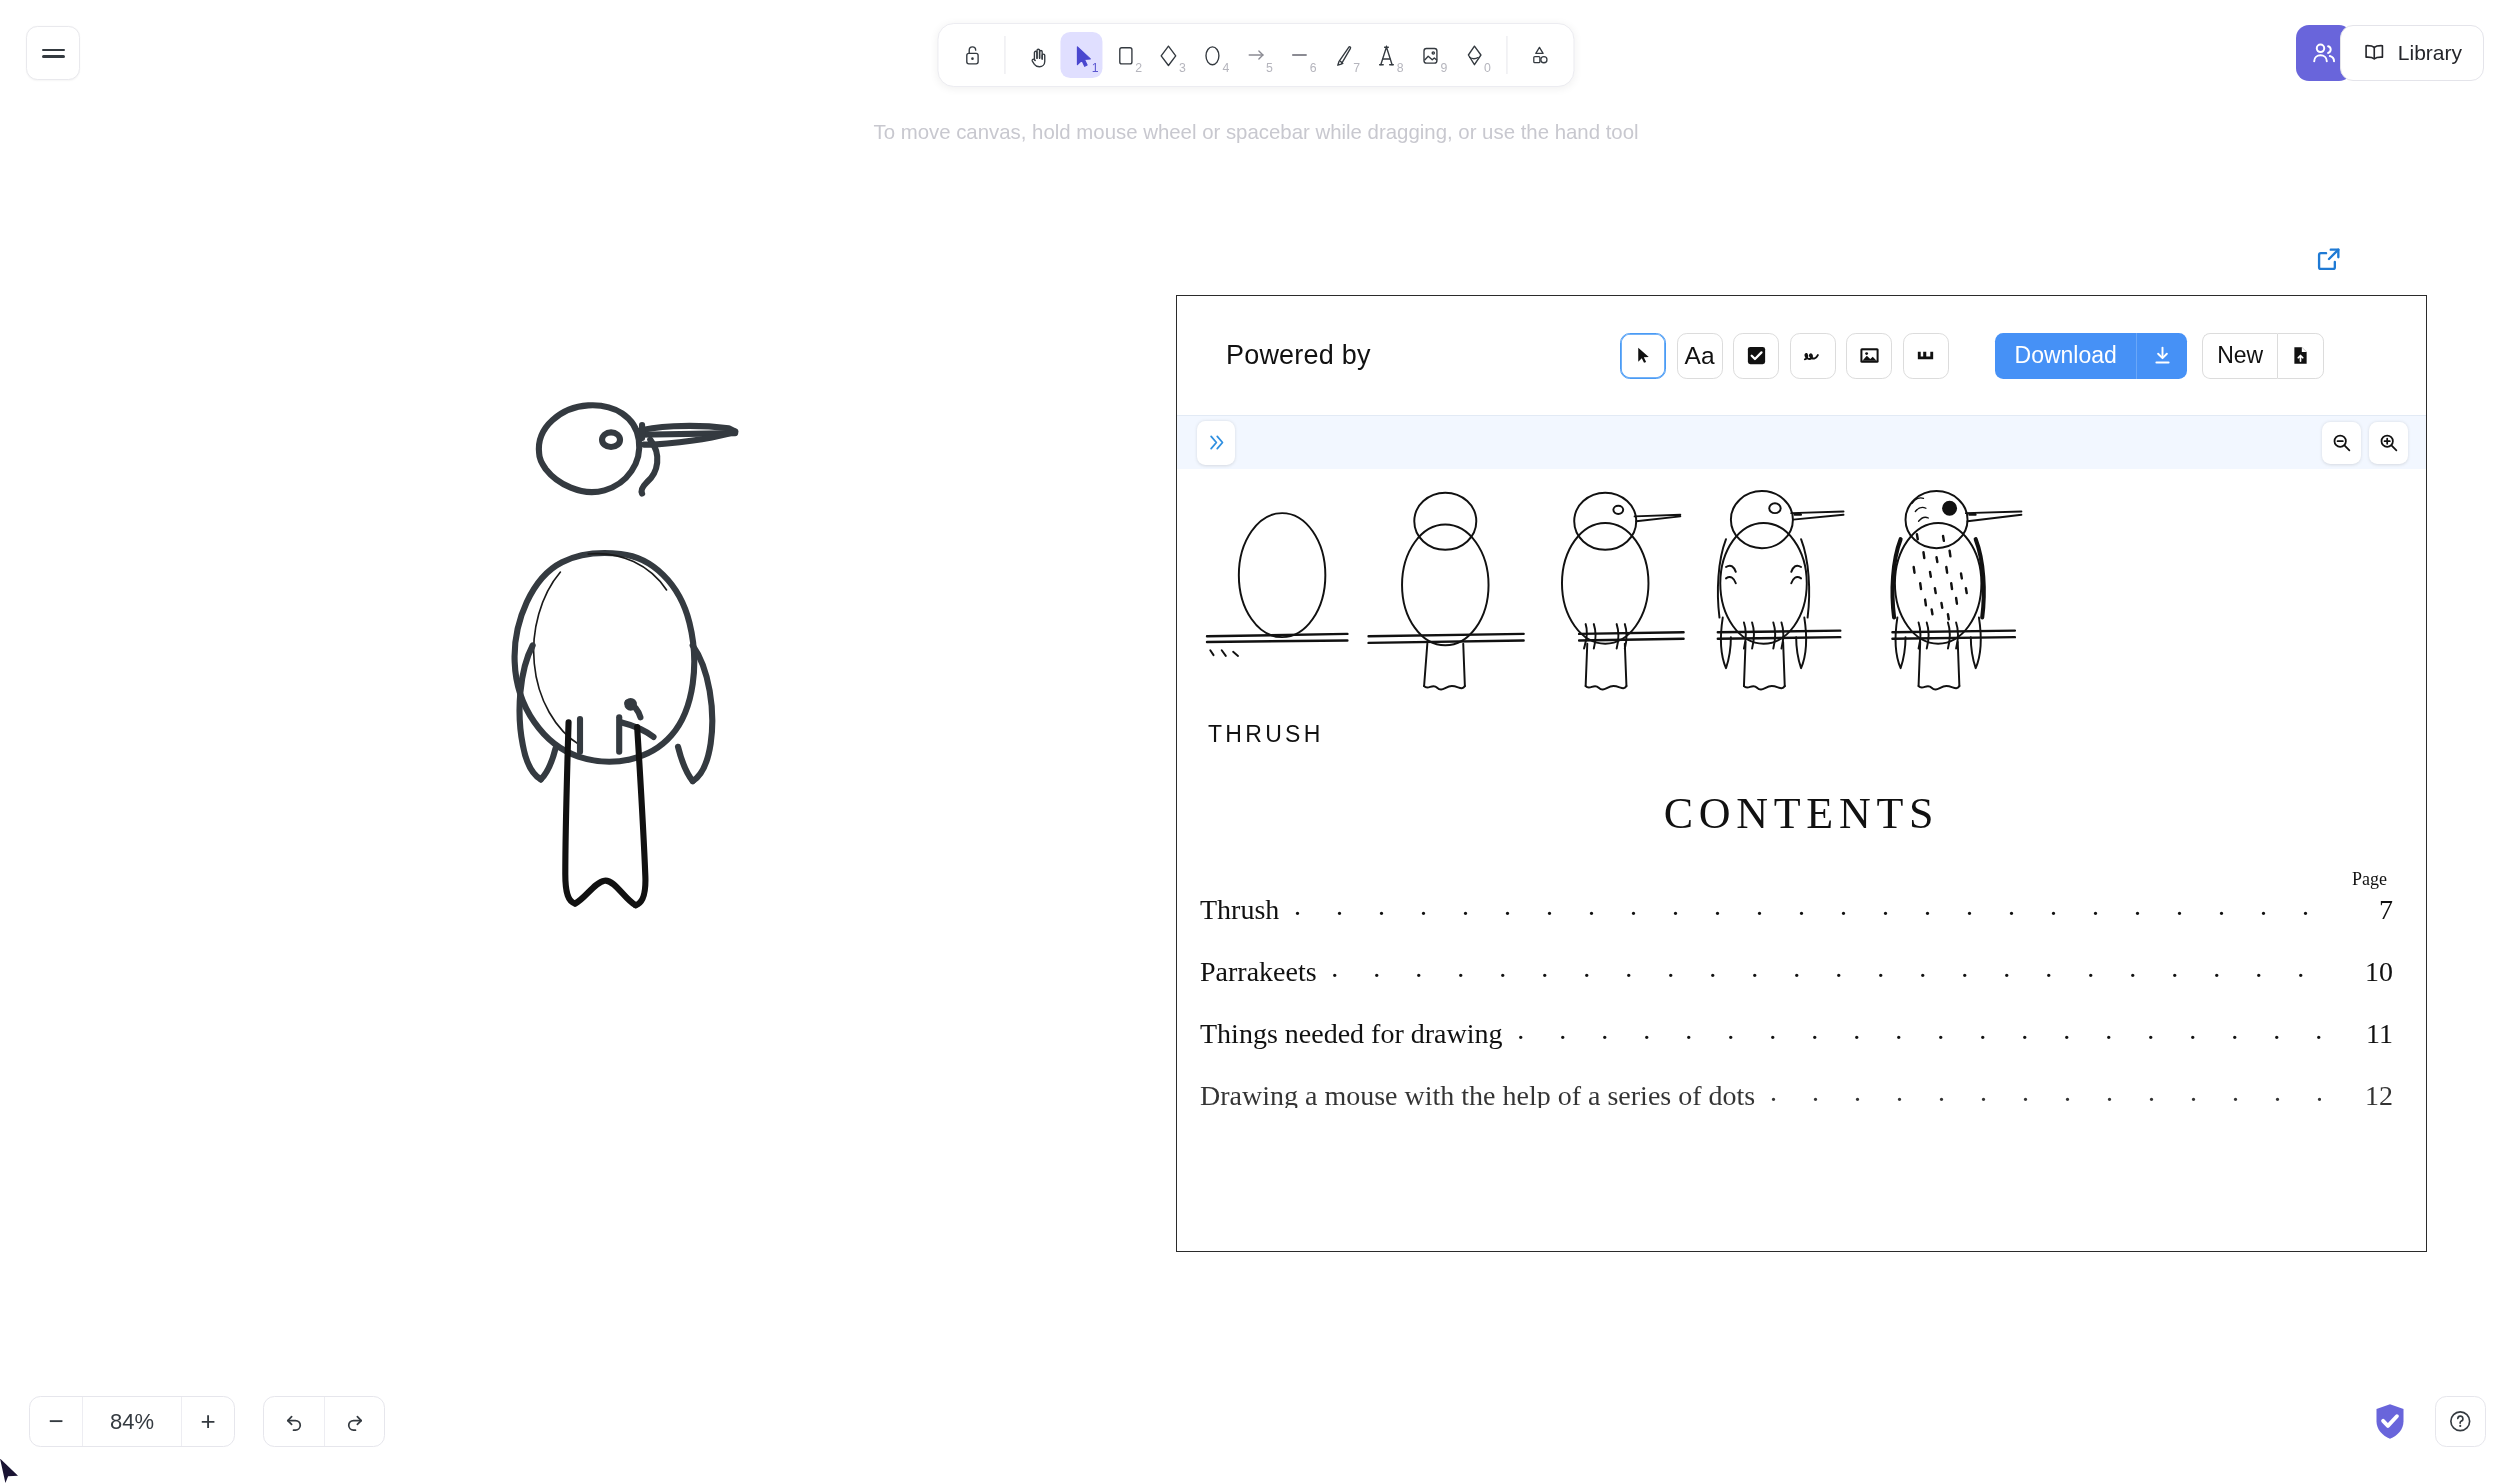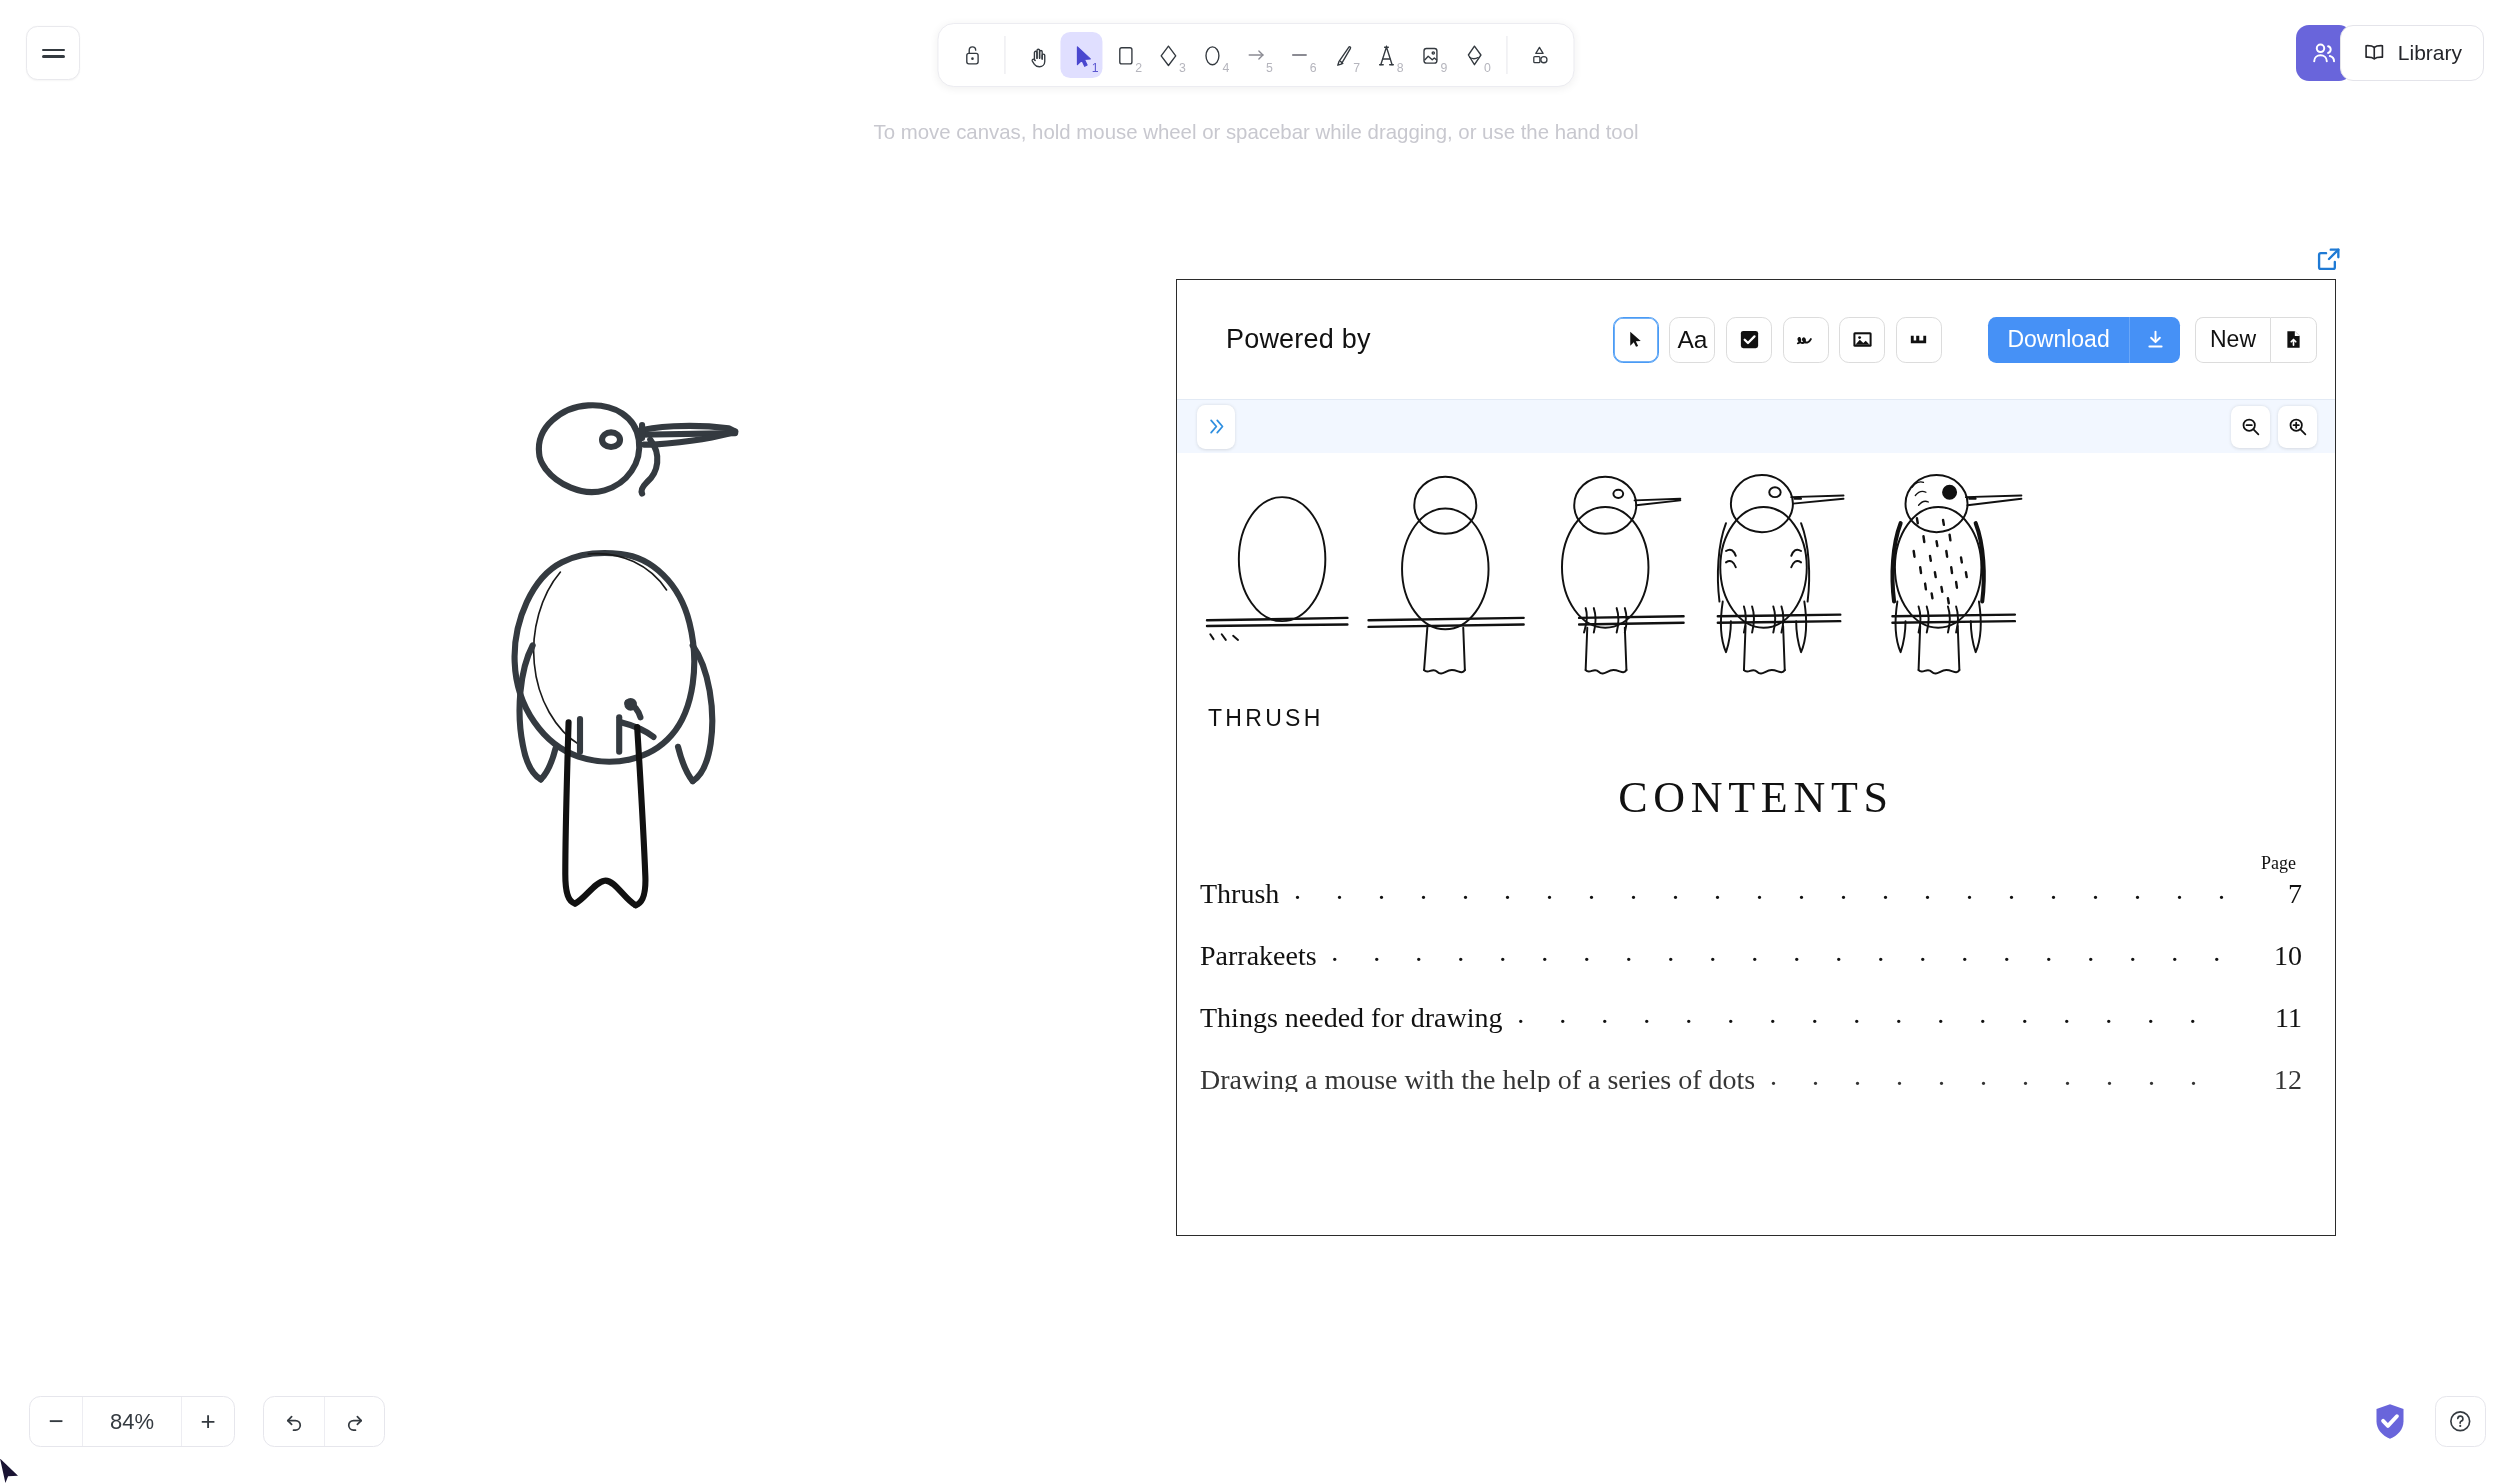--- a/index.html
+++ b/index.html
@@ -71,21 +71,21 @@
 
   
   .sketch { position: absolute; left: 490px; top: 376px; width: 278px; height: 588px; }
 
   
   .embed-wrap { position: absolute; left: 1176px; top: 279px; width: 1160px; height: 957px; }
   .embed-link {
     position: absolute; right: -6.5px; top: -34px; width: 28px; height: 28px;
   }
   .embed {
-    position: absolute; left: 0; top: 0; width: 1160px; height: 957px;
+    position: absolute; left: 0; top: 16px; width: 1251px; height: 957px;
     background: #15803d; border: 1.6px solid #2b2b2b; overflow: hidden;
   }
   .pdf-header {
     height: 119px; background: #fff; display: flex; align-items: center;
     padding: 0 18px; position: relative;
   }
   .brand { margin-left: 31px; width: 270px; }
   .brand .pb { font-size: 27px; color: #111; font-family: "Liberation Sans", sans-serif; line-height: 1.05; letter-spacing: 0.2px;}
   .brand .sp { font-size: 42px; color: #111; font-family: "Liberation Sans", sans-serif; font-weight: 400; letter-spacing: 0.4px; line-height: 1.05; }
 

